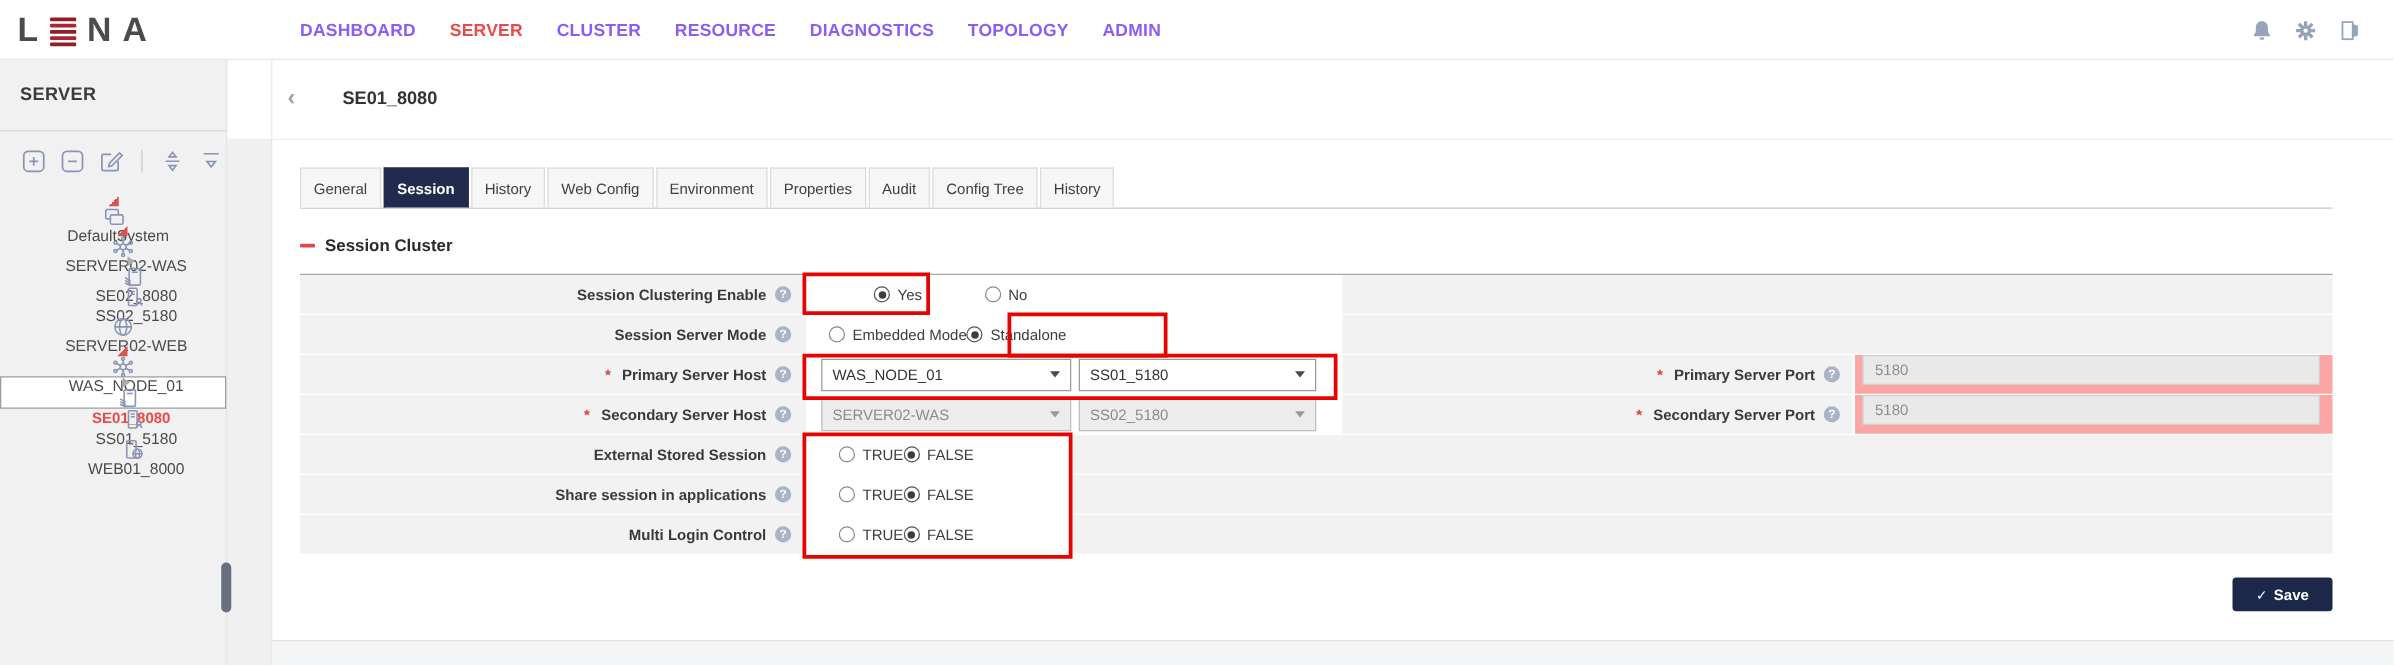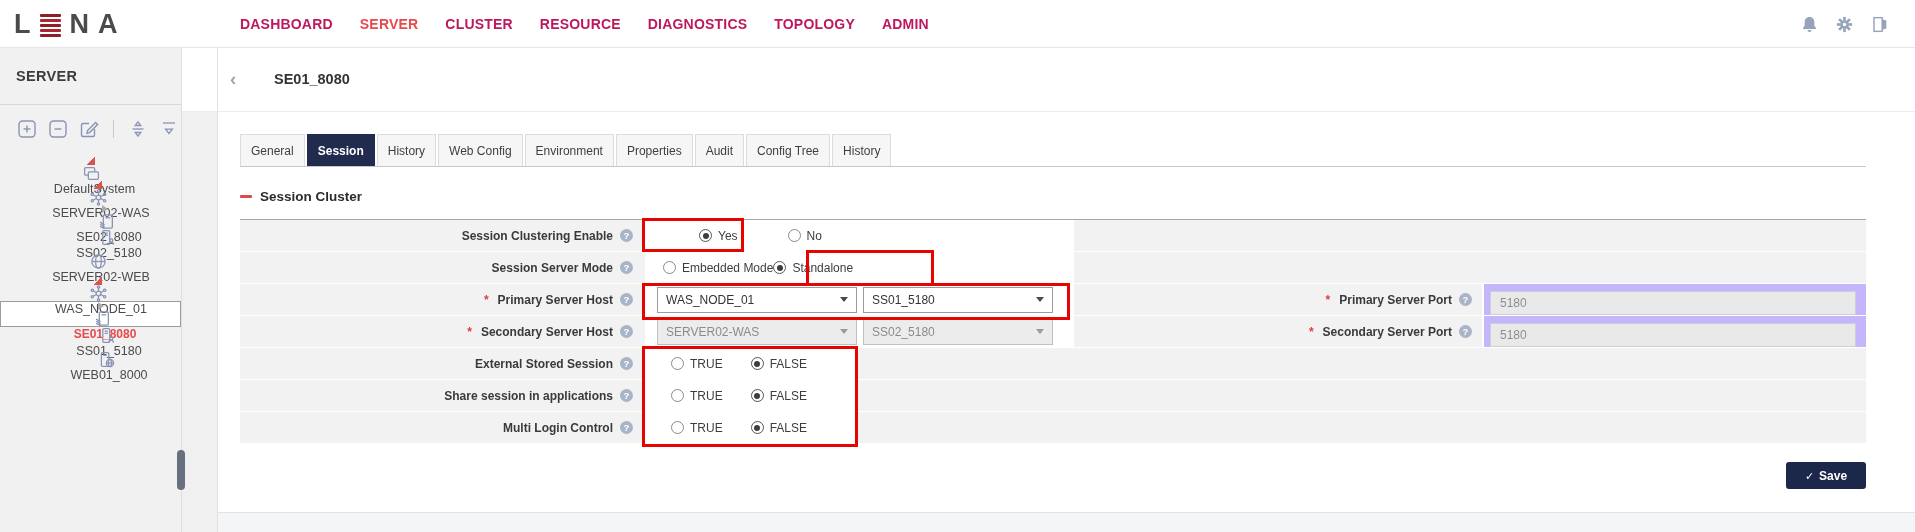--- a/index.html
+++ b/index.html
@@ -10,21 +10,21 @@
   
   .topbar { position:absolute; left:0; top:0; width:1915px; height:48px; background:#fff;
     border-bottom:1px solid #e7e7e7; z-index:20; }
   .logo { position:absolute; left:14px; top:9px; display:flex; align-items:center; }
   .logo .lt { font-size:27px; font-weight:bold; color:#4b4b4b; letter-spacing:1px; margin-right:8px; line-height:30px; }
   .logo .bars { display:flex; flex-direction:column; gap:2px; width:21px; margin-right:9px; margin-top:2px; }
   .logo .bars i { display:block; height:3px; border-radius:1px; }
   .logo .bars i:nth-child(odd) { background:#8c1f28; }
   .logo .bars i:nth-child(even) { background:#b02431; }
   .nav { position:absolute; left:240px; top:0; height:48px; display:flex; align-items:center; gap:27px; }
-  .nav-item { font-size:14px; font-weight:bold; color:#be185d; letter-spacing:.2px; cursor:pointer; }
+  .nav-item { font-size:14px; font-weight:bold; color:#8b5cf6; letter-spacing:.2px; cursor:pointer; }
   .nav-item.active { color:#e8494b; }
   .top-icons { position:absolute; right:26px; top:0; height:48px; display:flex; align-items:center; gap:16px; }
   .top-icons .tico { width:19px; height:19px; display:flex; cursor:pointer; }
   .top-icons svg { width:100%; height:100%; }
 
   
   .sidebar { position:absolute; left:0; top:48px; width:182px; height:484px; background:#f1f1f2;
     border-right:1px solid #dfdfdf; }
   .sb-head { height:57px; display:flex; align-items:center; padding-left:16px;
     font-size:14.5px; font-weight:bold; color:#3c3c3c; border-bottom:1px solid #d8d8d8; letter-spacing:.3px; }
@@ -81,28 +81,28 @@
   .flabel { font-size:12px; font-weight:bold; color:#3a3a3a; white-space:nowrap; }
   .req { color:#e03c3c; font-weight:bold; font-size:12px; margin-right:2px; }
   .qicon { width:13px; height:13px; border-radius:50%; background:#a9b4c7; color:#fff; flex:none;
     display:flex; align-items:center; justify-content:center; font-size:9.5px; font-weight:bold; cursor:pointer; }
   .qicon::before { content:"?"; }
   .val { background:#fff; display:flex; align-items:center; }
   .v-wide { left:405px; width:427px; }
   .v-narrow { left:405px; width:209px; }
   .v-r1 { padding-left:18px; gap:50px;margin-left:36px; }
   .v-r2 { padding-left:18px; }
-  .v-tf { padding-left:26px; gap:28px; }
+  .v-tf { padding-left:26px; }
   .v-sel { left:405px; width:427px; padding-left:12px; gap:6px; }
   .fill { background:#f2f2f3; }
   .f-wide { left:834px; width:792px; }
   .f-narrow { left:616px; width:1010px; }
   .lab2 { left:834px; width:408px; background:#f2f2f3; display:flex; align-items:center;
     justify-content:flex-end; padding-right:10px; gap:7px; }
-  .val3 { left:1244px; width:382px; background:#c4b5fd; display:flex; align-items:flex-end; padding-left:6px; }
+  .val3 { left:1244px; width:382px; background:#fca5a5; display:flex; align-items:flex-start; padding-left:6px; }
   .opt { display:flex; align-items:center; gap:6px; font-size:12px; color:#3d3d3d; cursor:pointer; white-space:nowrap; }
   .rb { width:13px; height:13px; border:1px solid #8a8a8a; border-radius:50%; background:#fff;
     position:relative; flex:none; }
   .rb.on { border-color:#555; }
   .rb.on::after { content:""; position:absolute; left:2.5px; top:2.5px; right:2.5px; bottom:2.5px;
     background:#3d3d3d; border-radius:50%; }
   .sel { height:26px; display:flex; align-items:center; justify-content:space-between; padding:0 8px;
     background:#fff; border:1px solid #9b9b9b; font-size:12px; color:#333; cursor:pointer; }
   .sel .car { width:0; height:0; border-left:4px solid transparent; border-right:4px solid transparent;
     border-top:5px solid #4a4a4a; margin-left:8px; }

